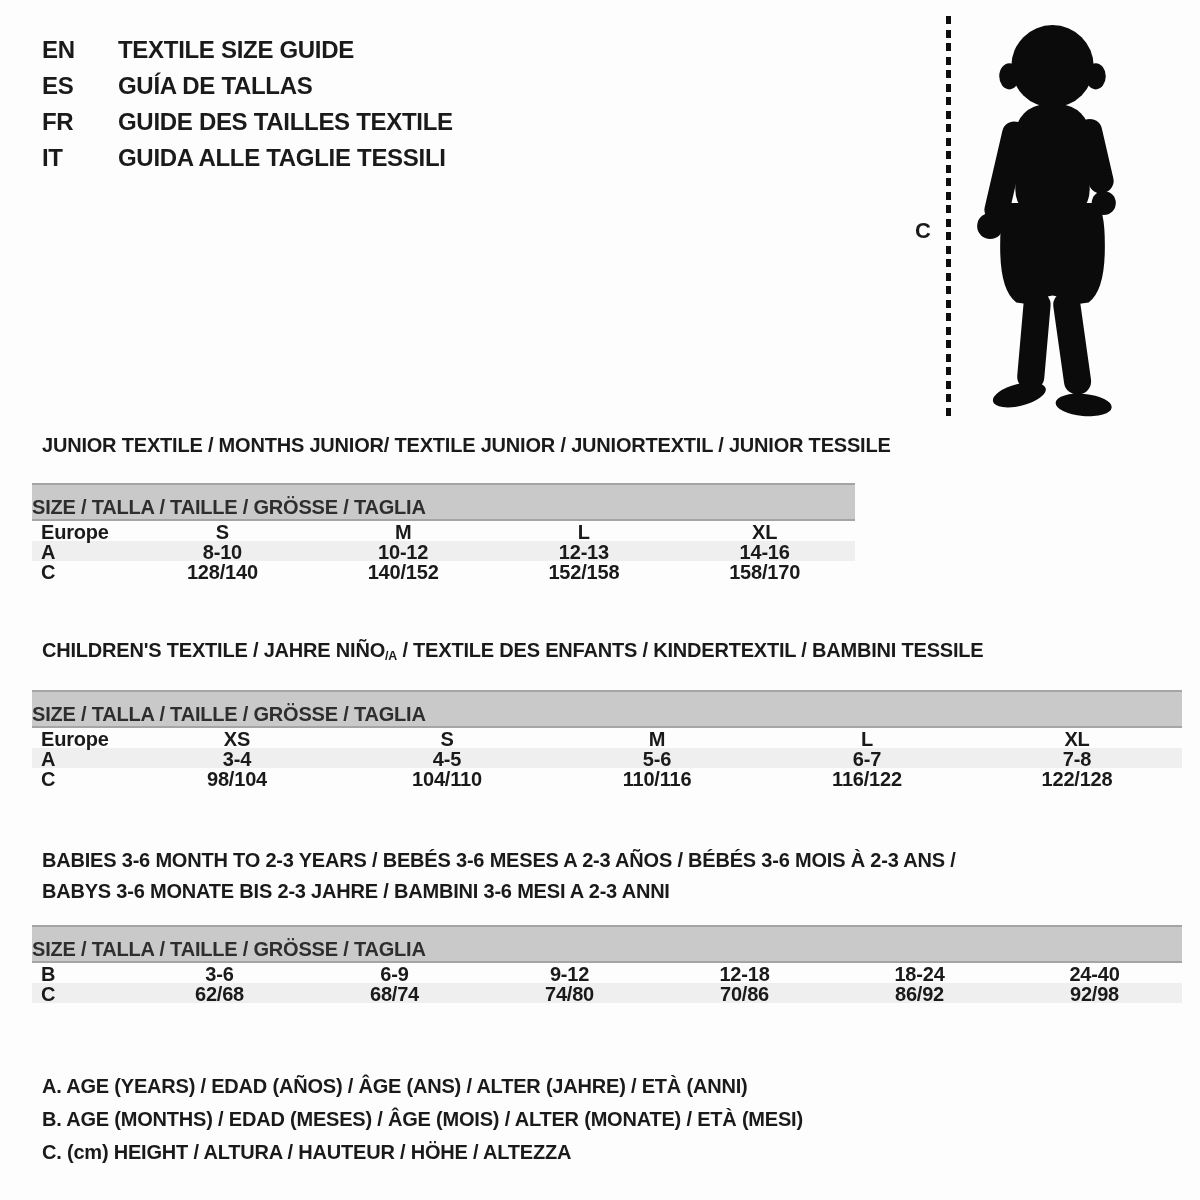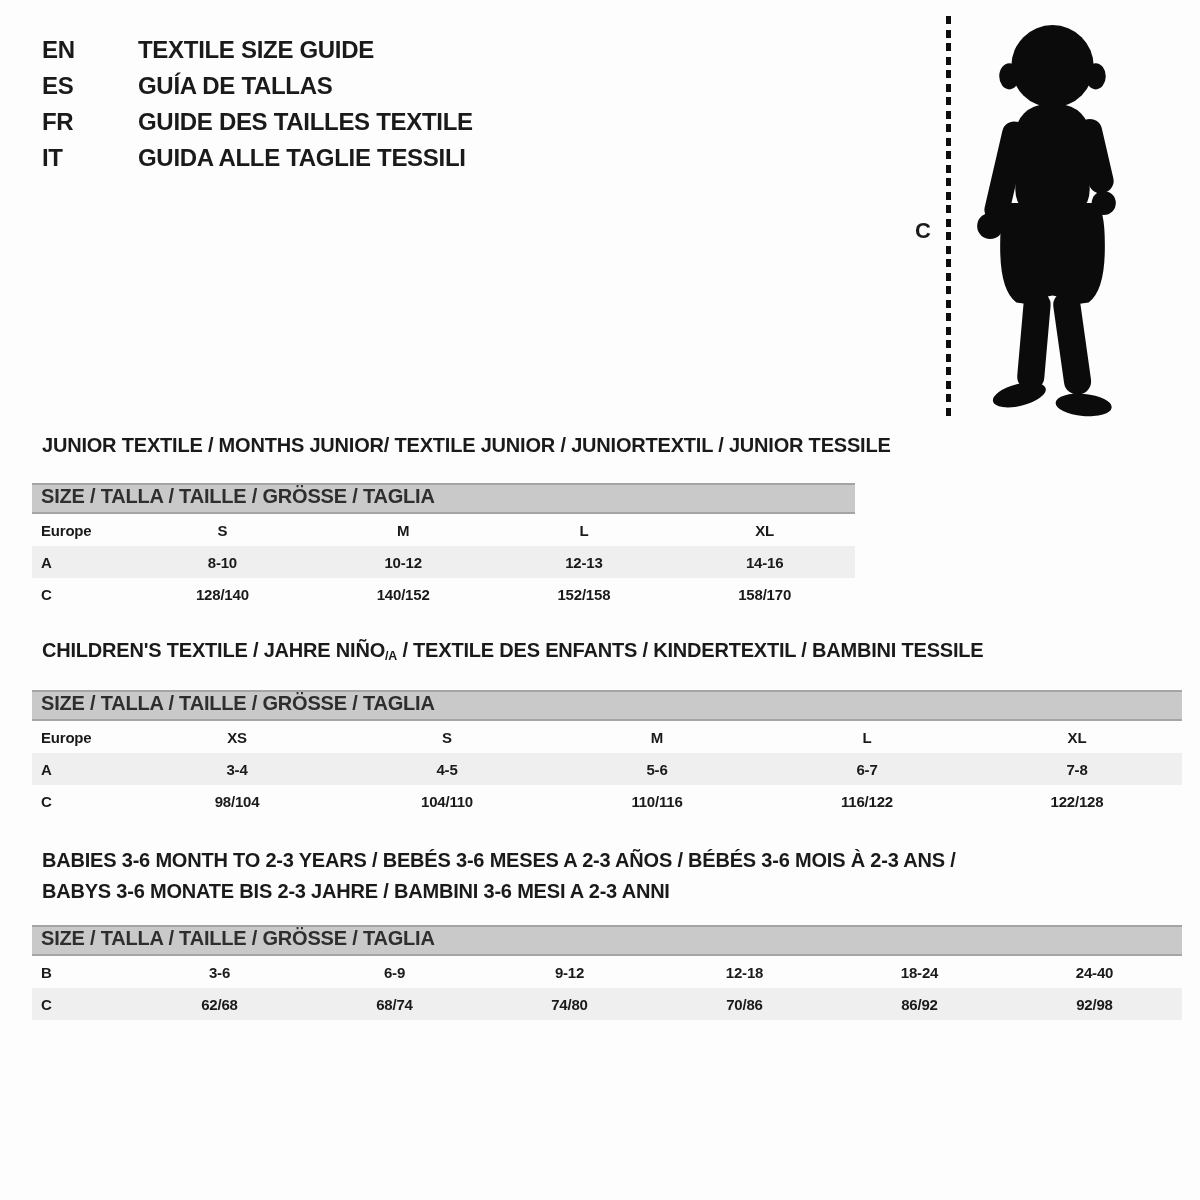--- a/index.html
+++ b/index.html
@@ -17,48 +17,48 @@
     width:1200px;height:1200px;
     background:var(--bg);
     color:var(--ink);
     font-family:"Liberation Sans","DejaVu Sans",sans-serif;
     font-weight:700;
     font-stretch:condensed;
     overflow:hidden;
   }
   
   .langs{position:absolute;left:42px;top:32px;}
-  .lang-row{display:flex;align-items:center;height:36px;font-size:24px;letter-spacing:-0.3px;gap:20px;}
+  .lang-row{display:flex;align-items:center;height:36px;font-size:24px;letter-spacing:-0.3px;}
   .lang-code{width:76px;}
   
   .c-label{position:absolute;left:915px;top:218px;font-size:22px;}
   .dashline{
     position:absolute;left:946px;top:16px;width:5px;height:400px;
     background:repeating-linear-gradient(180deg,#0d0d0d 0 8px,transparent 8px 13.5px);
   }
   .baby{position:absolute;left:962px;top:12px;width:178px;height:407px;}
   
   .title{position:absolute;left:42px;font-size:20px;letter-spacing:-0.2px;white-space:nowrap;}
   .t1{top:434px;}
   .t2{top:639px;}
   .t3{top:845px;line-height:31px;}
   .sub{font-size:0.62em;vertical-align:-0.25em;}
   
   .tbl{position:absolute;left:32px;}
   .tbl1{top:483px;width:823px;}
   .tbl2{top:690px;width:1150px;}
   .tbl3{top:925px;width:1150px;}
   .bar{
-    height:31px;background:var(--bar);
+    height:38px;background:var(--bar);
     border-top:2px solid var(--bar_edge);
     border-bottom:2px solid var(--bar_edge);
-    display:flex;align-items:flex-start;
-    padding-left:9px;font-size:20px;color:#2e2e2e;letter-spacing:-0.2px;
-  }
-  .tr{display:grid;height:32px;align-items:center;font-size:15px;letter-spacing:-0.2px;}
+    display:flex;align-items:flex-end;
+    font-size:20px;color:#2e2e2e;letter-spacing:-0.2px;
+  }
+  .tr{display:grid;height:20px;align-items:center;font-size:20px;letter-spacing:-0.2px;}
   .cols4{grid-template-columns:100px repeat(4,1fr);}
   .cols5{grid-template-columns:100px repeat(5,1fr);}
   .cols6{grid-template-columns:100px repeat(6,1fr);}
   .shaded{background:var(--shaded);}
   .td{text-align:center;}
   .lbl{text-align:left;padding-left:9px;}
   
   .legend{position:absolute;left:42px;top:1070px;font-size:20px;line-height:33px;letter-spacing:-0.2px;}
 </style>
 </head>
@@ -187,14 +187,19 @@
       <span class="td lbl">C</span>
       <span class="td">62/68</span>
       <span class="td">68/74</span>
       <span class="td">74/80</span>
       <span class="td">70/86</span>
       <span class="td">86/92</span>
       <span class="td">92/98</span>
     </div>
   </div>
 
+  <div class="legend">
+    <div>A. AGE (YEARS) / EDAD (AÑOS) / ÂGE (ANS) / ALTER (JAHRE) / ETÀ (ANNI)</div>
+    <div>B. AGE (MONTHS) / EDAD (MESES) / ÂGE (MOIS) / ALTER (MONATE) / ETÀ (MESI)</div>
+    <div>C. (cm) HEIGHT / ALTURA / HAUTEUR / HÖHE / ALTEZZA</div>
+  </div>
 
 </div>
 
 </body></html>

